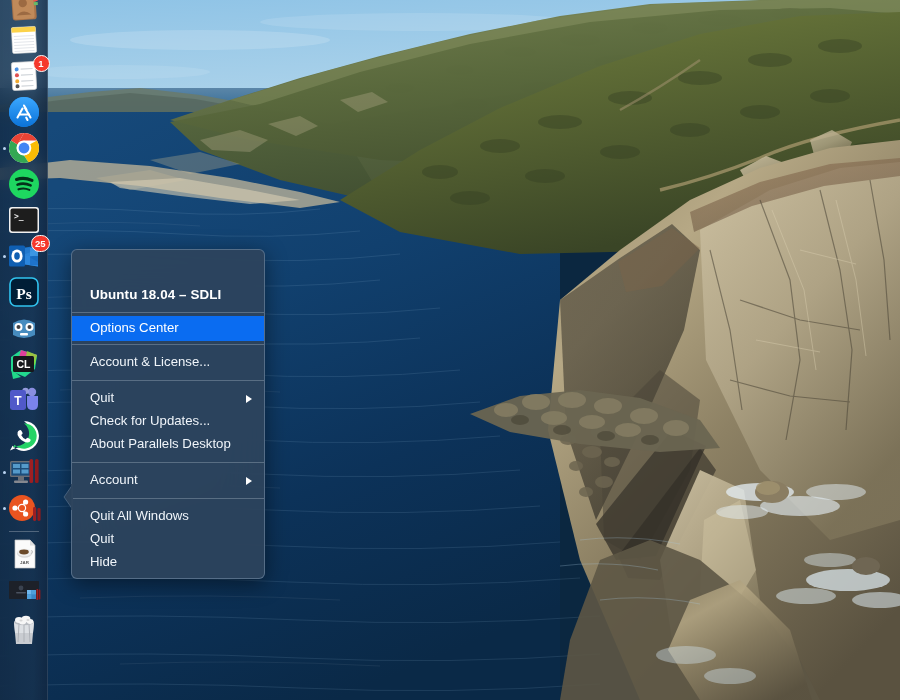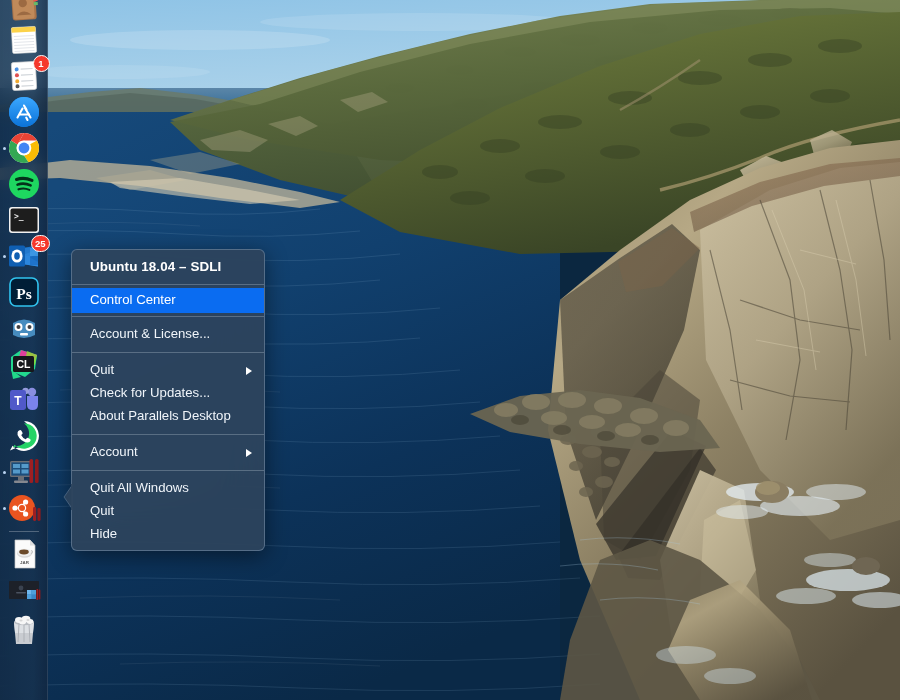--- a/index.html
+++ b/index.html
@@ -79,20 +79,21 @@
     left: -9px; top: 234px;
     width: 10px; height: 26px;
     z-index: 61;
   }
   .menu-header {
     padding: 6px 12px 7px 18px;
     font-weight: bold;
     font-size: 13.4px;
     color: #ffffff;
     letter-spacing: 0.1px;
+    margin-top: 28px;
   }
   .menu-sep {
     height: 1px;
     background: rgba(225,235,245,0.26);
     margin: 3px 0 3px 0;
   }
   .menu-item {
     position: relative;
     padding: 3px 12px 4px 18px;
     line-height: 16px;
@@ -676,21 +677,21 @@
     <svg id="menu-tail" viewBox="0 0 10 26">
       <path d="M10,0 L10,26 L1,13 Z" fill="rgba(45,68,92,0.93)" stroke="rgba(150,175,200,0.40)" stroke-width="0.8"></path>
       <rect x="8" y="0" width="3" height="26" fill="rgba(45,68,92,0.93)"></rect>
     </svg>
 
     <div class="menu-header">Ubuntu 18.04 – SDLI</div>
 
     <div class="menu-sep"></div>
 
     <div class="menu-item selected">
-      <span>Control Center</span>
+      <span>Options Center</span>
     </div>
 
     <div class="menu-sep"></div>
     <div class="spacer3"></div>
 
     <div class="menu-item">
       <span>Account &amp; License...</span>
     </div>
 
     <div class="spacer3"></div>

